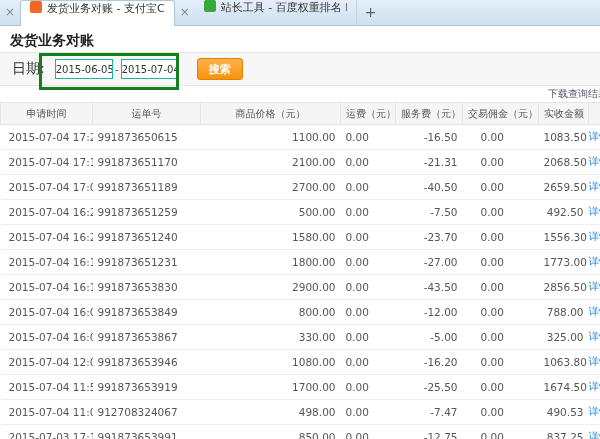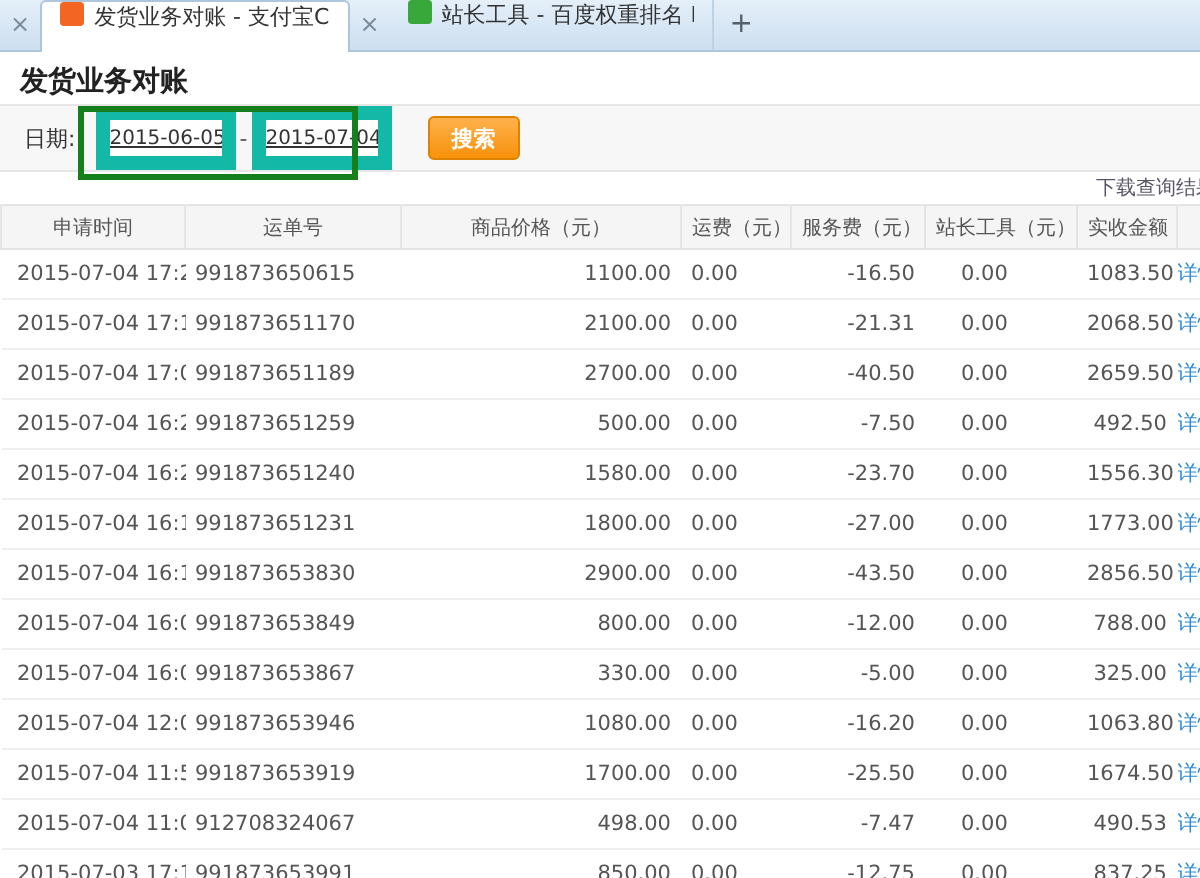--- a/index.html
+++ b/index.html
@@ -15,22 +15,22 @@
   .tab .tab-label{white-space:nowrap;overflow:hidden;max-width:126px;display:inline-block;}
   .tab.active{background:#fff;border:1px solid #aec6dc;border-bottom:none;border-radius:3px 3px 0 0;}
   .favicon{width:12px;height:12px;border-radius:2px;flex:none;display:inline-block;}
   .fav-orange{background:#f26522;}
   .fav-blue{background:#2b7bd4;}
   .fav-green{background:#39a83b;}
   .newtab{font-size:14px;color:#55606b;padding:0 8px;line-height:25px;flex:none;}
   
   .page-title{font-size:14px;font-weight:bold;color:#222;padding:6px 10px 4px;height:16px;}
   .filter-bar{position:relative;height:32px;background:#f7f7f7;border-top:1px solid #e6e6e6;border-bottom:1px solid #e6e6e6;display:flex;align-items:center;}
-  .date-label{margin-left:12px;font-size:11px;color:#333;flex:none;}
-  .date-input{width:56px;height:18px;border:7px solid #14b8a6;font-size:10px;text-align:center;color:#333;background:#fff;padding:0;font-family:"DejaVu Sans","Liberation Sans",sans-serif;text-decoration:underline;}
+  .date-label{margin-left:12px;font-size:14px;color:#333;flex:none;}
+  .date-input{width:56px;height:18px;border:1px solid #14b8a6;font-size:10px;text-align:center;color:#333;background:#fff;padding:0;font-family:"DejaVu Sans","Liberation Sans",sans-serif;}
   .di-from{margin-left:10px;}
   .date-sep{margin:0 2px;color:#555;font-size:11px;}
   .search-btn{margin-left:18px;width:46px;height:22px;background:linear-gradient(#ffb14d,#f7920b);border:1px solid #de8200;border-radius:3px;color:#fff;font-size:11px;font-weight:bold;padding:0;cursor:pointer;font-family:"DejaVu Sans","Liberation Sans",sans-serif;}
   .green-annotation{position:absolute;left:39px;top:0;width:134px;height:31px;border:3px solid #15801b;pointer-events:none;z-index:3;}
   .download-row{height:16px;display:flex;justify-content:flex-end;align-items:center;}
   .download-link{font-size:10px;color:#556;margin-right:-8px;white-space:nowrap;cursor:pointer;}
   
   .data-table{width:600px;border-collapse:collapse;table-layout:fixed;font-size:10.5px;color:#555;}
   .data-table th{background:#f5f5f5;border:1px solid #e4e4e4;font-weight:normal;font-size:10px;color:#555;height:21px;padding:0 5px;text-align:center;white-space:nowrap;overflow:hidden;}
   .data-table td{height:24px;border-bottom:1px solid #eeeeee;padding:0 5px;white-space:nowrap;overflow:hidden;}
@@ -84,21 +84,21 @@
         <col style="width:50px">
         <col style="width:12px">
     </colgroup>
     <thead>
       <tr>
           <th class="c0">申请时间</th>
           <th class="c1">运单号</th>
           <th class="c2">商品价格（元）</th>
           <th class="c3">运费（元）</th>
           <th class="c4">服务费（元）</th>
-          <th class="c5">站长工具（元）</th>
+          <th class="c5">交易佣金（元）</th>
           <th class="c6">实收金额（元）</th>
           <th class="c7"></th>
         </tr>
     </thead>
     <tbody>
         <tr>
           <td class="c0">2015-07-04 17:21:09</td>
           <td class="c1">991873650615</td>
           <td class="c2">1100.00</td>
           <td class="c3">0.00</td>

